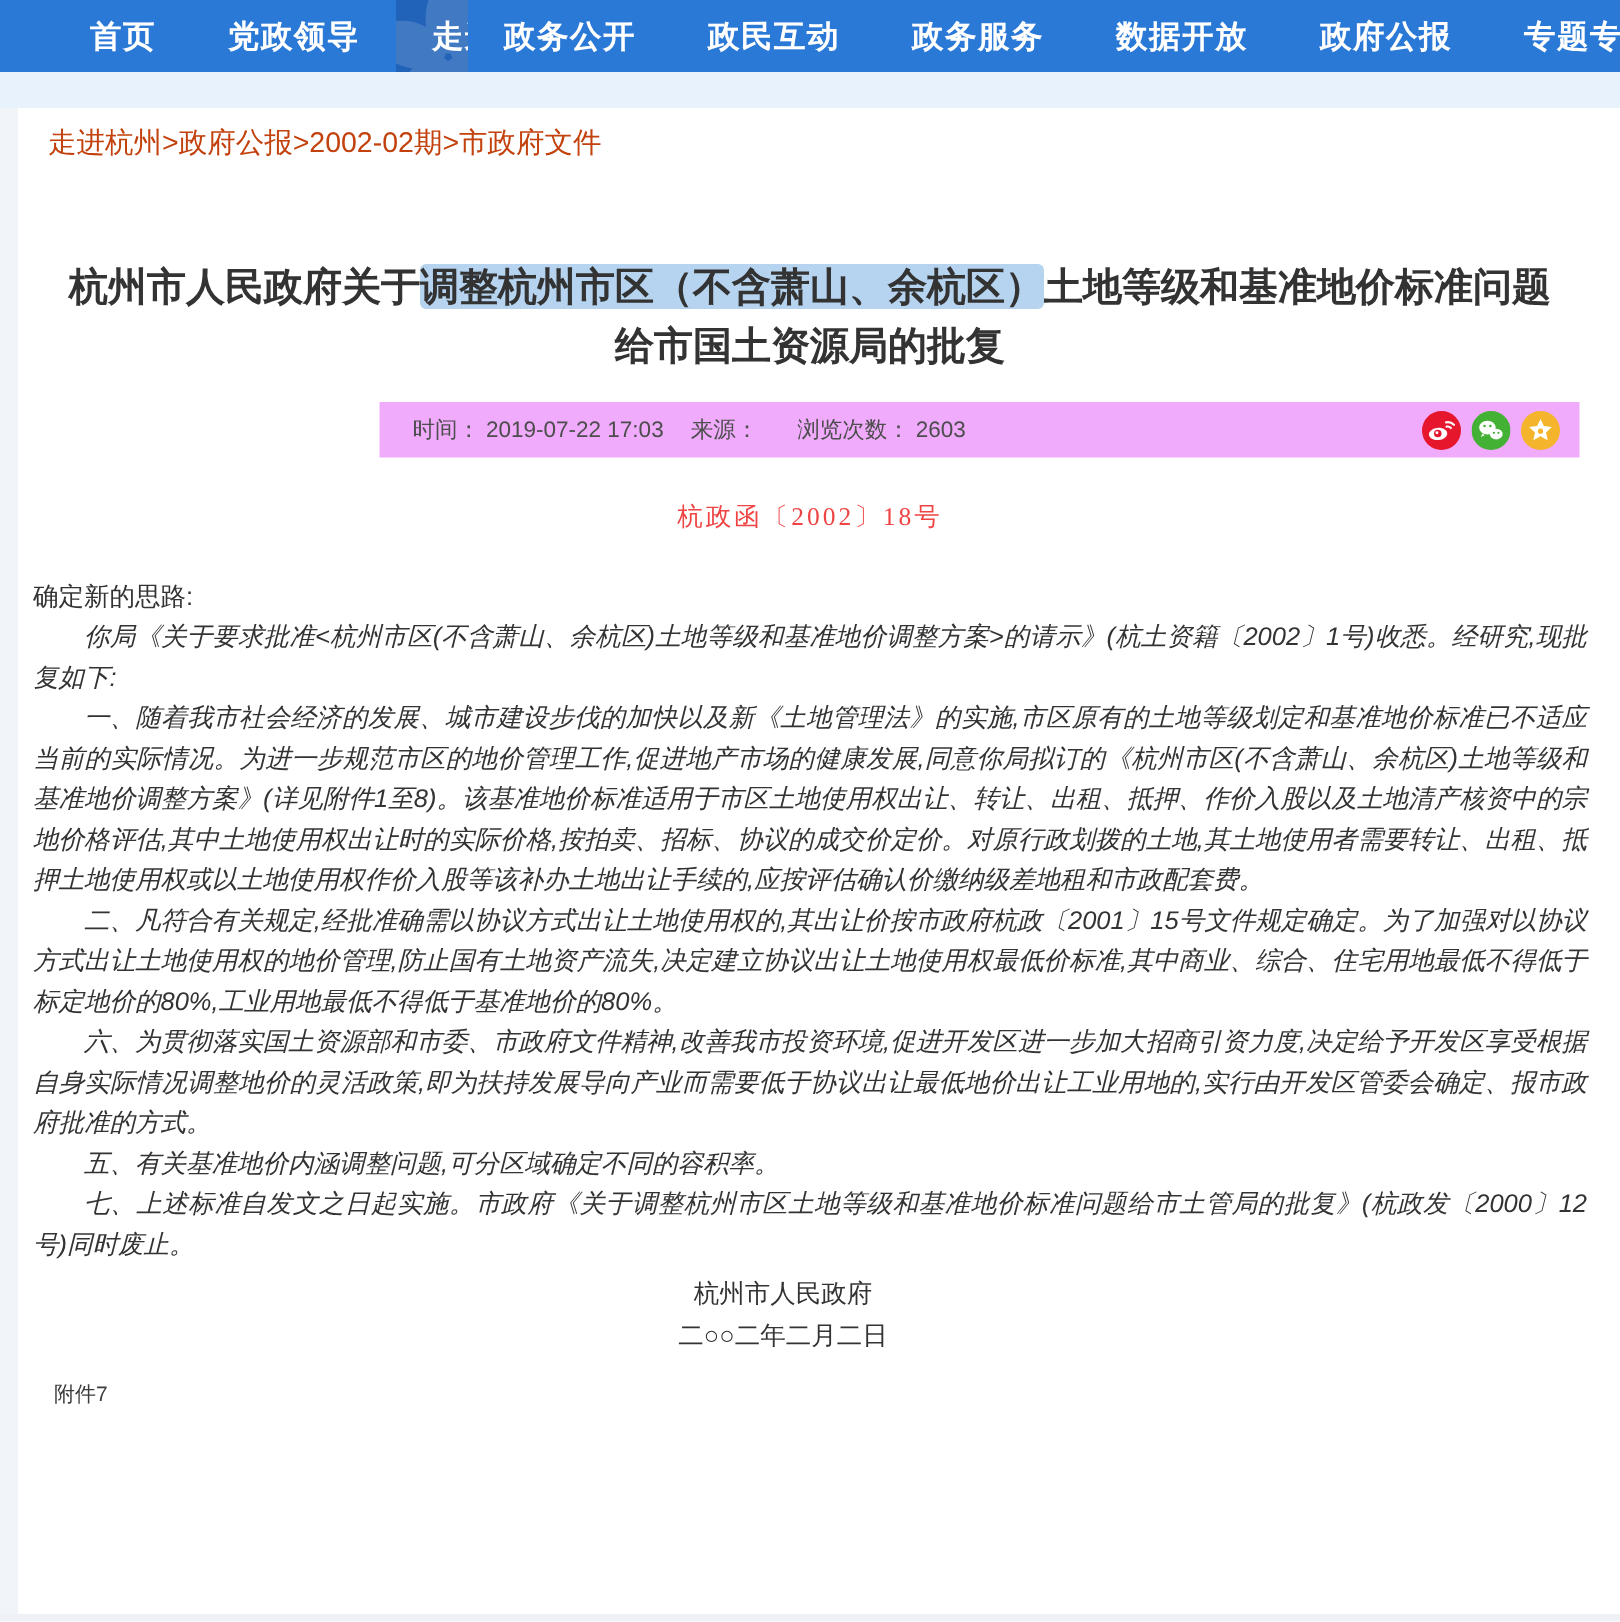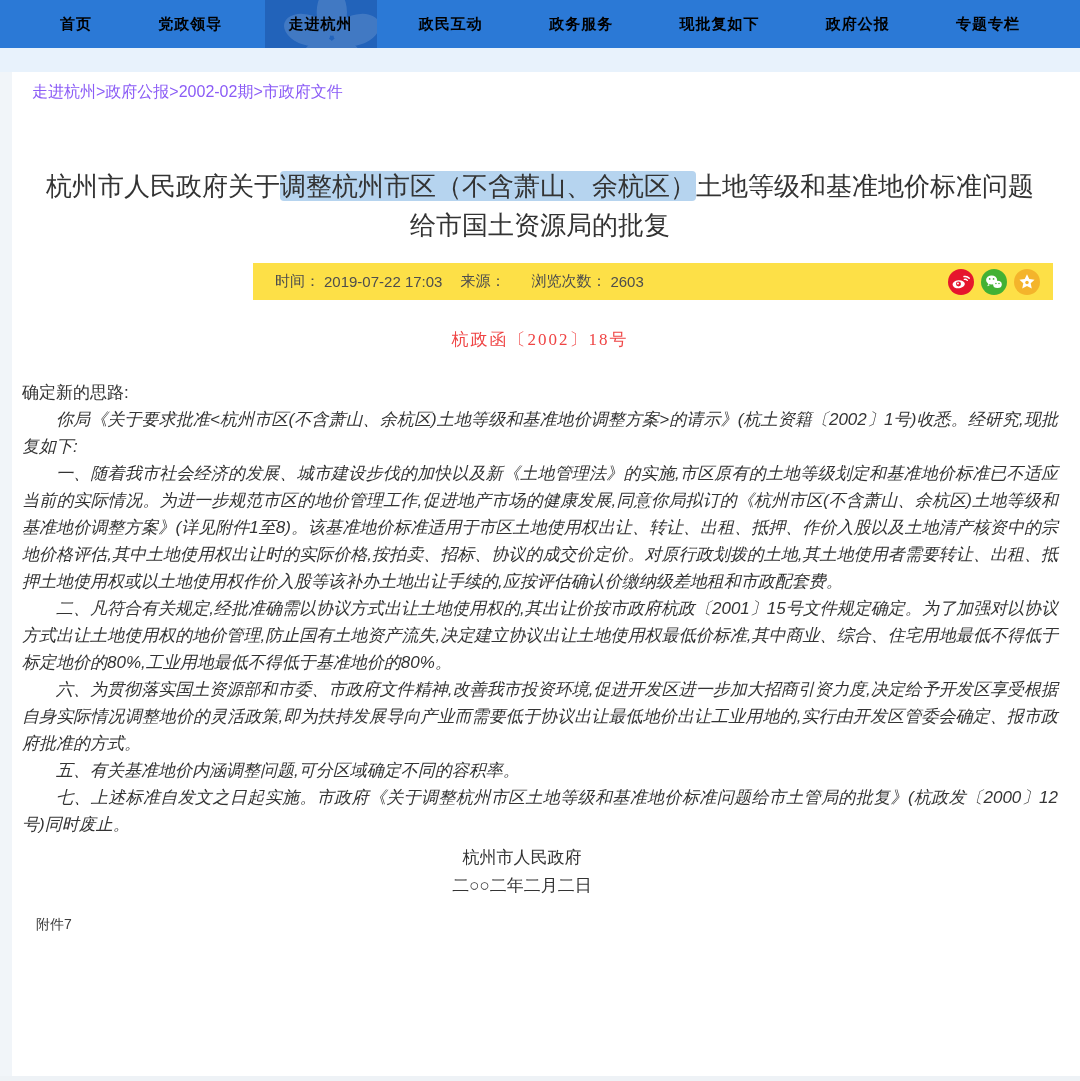--- a/index.html
+++ b/index.html
@@ -8,42 +8,42 @@
     font-family:"Liberation Sans","DejaVu Sans",sans-serif;
     -webkit-font-smoothing:antialiased;
   }
   
   .nav{
     height:48px;background:#2b79d6;
     display:flex;justify-content:space-between;align-items:stretch;
     padding:0 36px;position:relative;z-index:3;
   }
   .nav-item{
-    color:#000000;font-weight:bold;font-size:15px;letter-spacing:1px;
+    color:#ffffff;font-weight:bold;font-size:21px;letter-spacing:1px;
     display:flex;align-items:center;padding:0 24px;cursor:pointer;
     position:relative;white-space:nowrap;
   }
   .nav-item.active{background:#2263ba;overflow:hidden;}
   .nav-item.active .label{position:relative;z-index:2;}
   .flower{position:absolute;left:50%;top:-16px;transform:translateX(-40%);width:108px;height:108px;opacity:.14;z-index:1;}
   
   .strip{height:24px;background:#e8f2fc;}
   .gutter-left{position:absolute;left:0;top:72px;width:12px;height:1004px;background:#f1f5f9;}
   .gutter-bottom{position:absolute;left:0;top:1076px;width:1080px;height:5px;background:#eef2f6;}
   
-  .breadcrumb{margin:10px 0 0 32px;font-size:16px;color:#8b5cf6;cursor:pointer;}
+  .breadcrumb{margin:10px 0 0 32px;font-size:19px;color:#c2410c;cursor:pointer;}
   
   .title{
     margin:64px auto 0;width:1010px;text-align:center;
-    font-size:26px;line-height:39px;color:#333;font-weight:400;
+    font-size:26px;line-height:39px;color:#333;font-weight:700;
   }
   .title .hl{background:#b6d4ef;border-radius:4px;}
   
   .meta{
-    margin:18px 0 0 253px;width:800px;height:37px;background:#fde047;
+    margin:18px 0 0 253px;width:800px;height:37px;background:#f0abfc;
     display:flex;align-items:center;font-size:15px;color:#4d4d4d;
   }
   .meta-text{padding-left:22px;display:flex;align-items:center;}
   .meta-text .lbl{color:#4d4d4d;}
   .meta-text .val{margin:0 4px;}
   .gap-s{display:inline-block;width:14px;}
   .gap-m{display:inline-block;width:26px;}
   .share{margin-left:auto;display:flex;gap:7px;padding-right:13px;}
   .share svg{width:26px;height:26px;display:block;cursor:pointer;}
   
@@ -78,27 +78,30 @@
           <ellipse cx="50" cy="26" rx="14" ry="22"></ellipse>
           <ellipse cx="50" cy="26" rx="14" ry="22" transform="rotate(72 50 50)"></ellipse>
           <ellipse cx="50" cy="26" rx="14" ry="22" transform="rotate(144 50 50)"></ellipse>
           <ellipse cx="50" cy="26" rx="14" ry="22" transform="rotate(216 50 50)"></ellipse>
           <ellipse cx="50" cy="26" rx="14" ry="22" transform="rotate(288 50 50)"></ellipse>
         </g>
       </svg>
       <span class="label">走进杭州</span>
     </div>
     <div class="nav-item">
+      <span class="label">政务公开</span>
+    </div>
+    <div class="nav-item">
       <span class="label">政民互动</span>
     </div>
     <div class="nav-item">
       <span class="label">政务服务</span>
     </div>
     <div class="nav-item">
-      <span class="label">现批复如下</span>
+      <span class="label">数据开放</span>
     </div>
     <div class="nav-item">
       <span class="label">政府公报</span>
     </div>
     <div class="nav-item">
       <span class="label">专题专栏</span>
     </div>
   </div>
 <div class="strip"></div>
 <div class="gutter-left"></div>

